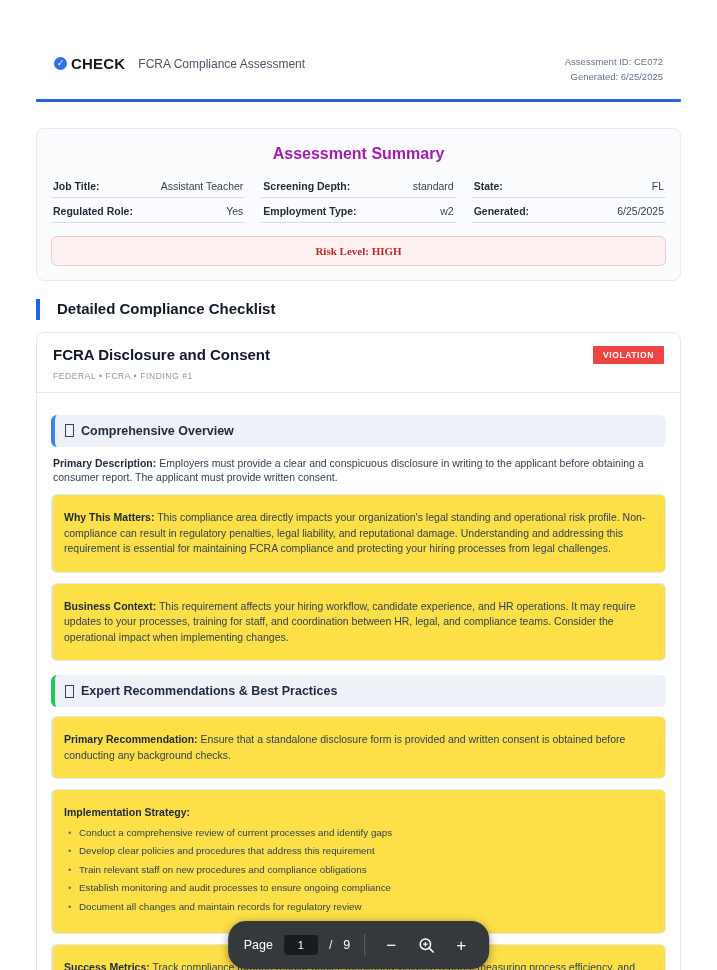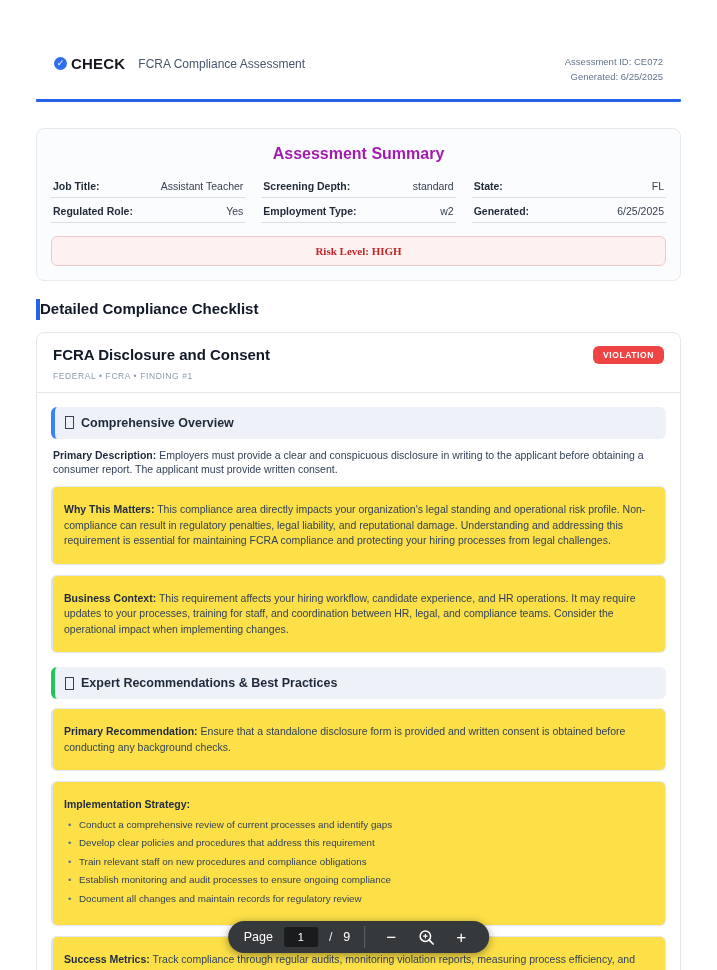--- a/index.html
+++ b/index.html
@@ -42,59 +42,59 @@
   .field-label { font-weight:bold; color:#1f2937; }
   .field-value { color:#374151; text-align:right; }
   .risk-box {
     margin-top:13px; background:#fdf1f1; border:1px solid #f2c7c7;
     border-radius:6px; text-align:center; padding:8px 6px;
     font-weight:bold; font-size:11px; color:#c02626;font-family:Liberation Serif, serif;
   }
 
   
   .section-heading {
-    margin-top:18px; border-left:4px solid #2563eb; padding-left:0;
+    margin-top:18px; border-left:4px solid #2563eb; padding-left:17px;
     font-size:15px; font-weight:bold; color:#111827; line-height:1.35;
   }
   .finding-card { margin-top:12px; border:1px solid #e5e7eb; border-radius:8px; }
   .finding-header { padding:13px 16px 11px; border-bottom:1px solid #e5e7eb; }
   .finding-title-row { display:flex; justify-content:space-between; align-items:flex-start; }
   .finding-title { font-size:15px; font-weight:bold; color:#111827; }
   .violation-badge {
     background:#ef4444; color:#fff; font-size:8.5px; font-weight:bold;
-    letter-spacing:.6px; padding:4px 10px; border-radius:6px; white-space:nowrap;
+    letter-spacing:.6px; padding:4px 10px; border-radius:1px; white-space:nowrap;
   }
   .finding-meta { margin-top:7px; font-size:8.5px; color:#8d9aab; letter-spacing:.6px; }
   .finding-body { padding:14px 14px 22px; }
 
   .section-bar {
     display:flex; align-items:center; gap:7px;
     background:#eef2f8; border-left:4px solid #3b82f6; border-radius:6px;
     padding:9px 10px; font-size:12.5px; font-weight:bold; color:#1e293b;
     margin:14px 0 9px;
   }
-  .finding-body > .section-bar:first-child { margin-top:0; }
+  .finding-body > .section-bar:first-child { margin-top:8px; }
   .section-bar.green { border-left-color:#22c55e; }
   .tofu { display:inline-block; width:7px; height:11px; border:1.2px solid #334155; flex:0 0 auto; }
 
   .para { font-size:10.5px; line-height:1.4; color:#334155; margin:0 2px 9px; }
   .para b, .info-box b { color:#1e293b; }
   .info-box {
     background:#fde047; border:1px solid #e2e8f0; border-left:2px solid #dbe3ee;
     border-radius:6px; padding:15px 11px; font-size:10.5px; line-height:1.48;
     color:#334155; margin-bottom:10px;
   }
   .info-box ul { margin:5px 0 1px; padding-left:15px; }
   .info-box li { list-style:none; position:relative; font-size:9.8px; margin:4px 0; color:#334155; }
   .info-box li::before { content:"•"; position:absolute; left:-11px; color:#64748b; }
 
   
   .pdf-toolbar {
     position:absolute; left:50%; transform:translateX(-50%); top:921px;
-    height:32px; background:#36393c; border-radius:18px;
+    height:48px; background:#36393c; border-radius:18px;
     display:flex; align-items:center; padding:0 16px; gap:11px;
     box-shadow:0 2px 10px rgba(0,0,0,.4);
     color:#fff; font-size:12.5px;
   }
   .page-input {
     width:34px; height:20px; background:#191b1c; border:none; border-radius:3px;
     color:#fff; text-align:center; font-size:11px; font-family:inherit; padding:0;
   }
   .tb-sep { color:#e8eaed; }
   .tb-divider { width:1px; height:22px; background:#5f6368; margin:0 3px; }

